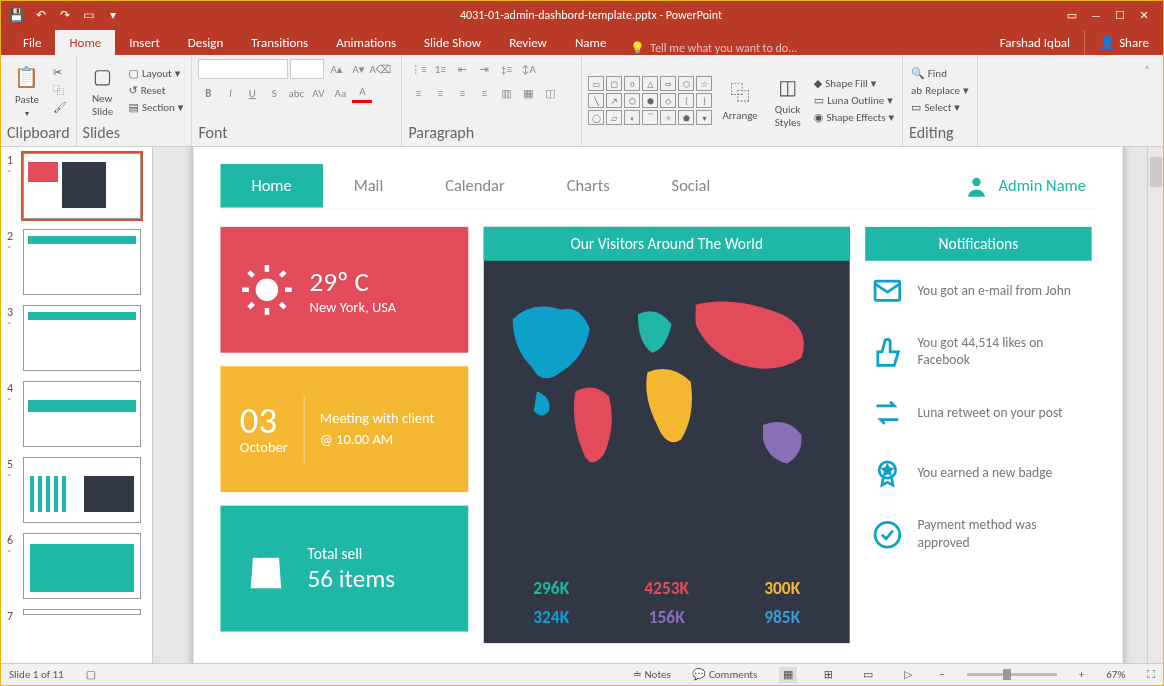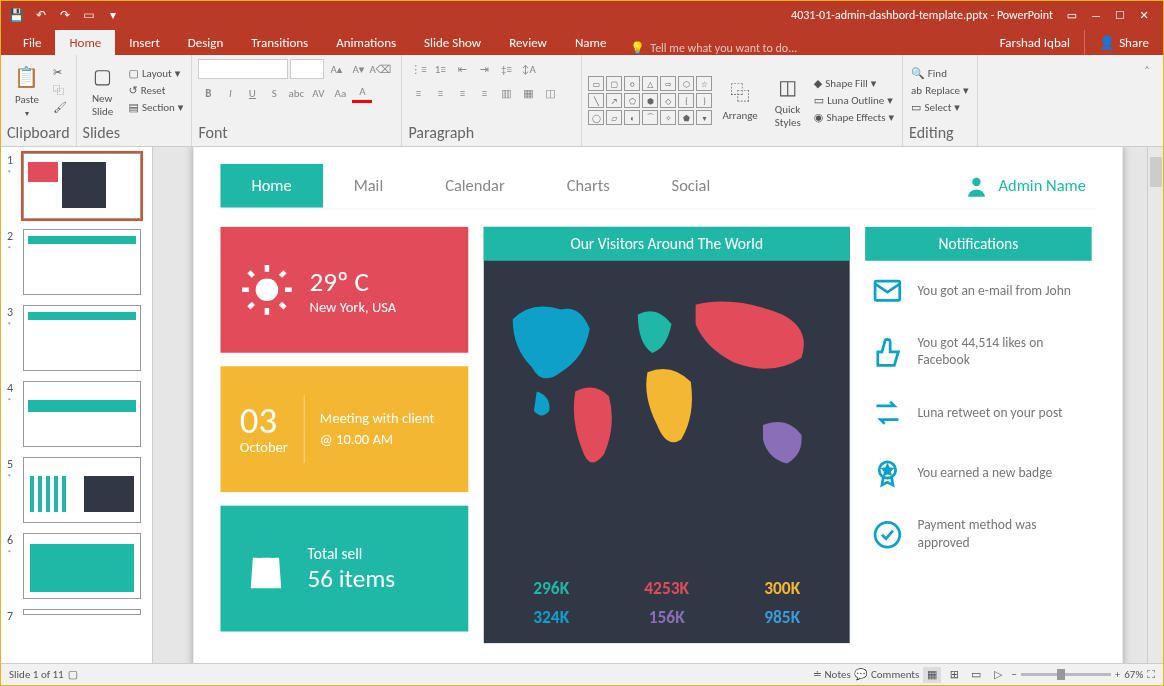--- a/index.html
+++ b/index.html
@@ -1,21 +1,21 @@
 <!DOCTYPE html>
 <html><head>
 <meta charset="utf-8">
 <style>
 *{box-sizing:border-box;margin:0;padding:0;font-family:"Segoe UI",Calibri,sans-serif}
 body{background:#e6b422;padding:1px;width:1164px;height:686px;overflow:hidden}
 .app{background:#fff;width:1162px;height:684px;display:flex;flex-direction:column}
 .titlebar{background:#b93a26;height:28px;display:flex;align-items:center;color:#fff;font-size:12px}
 .qat{display:flex;gap:8px;padding:0 8px;align-items:center}
 .qat span{width:16px;height:16px;display:flex;align-items:center;justify-content:center;cursor:pointer}
-.title{flex:1;text-align:right}
+.title{flex:1;text-align:center}
 .winbtns{display:flex;gap:6px;padding:0 10px}
 .winbtns span{width:18px;height:18px;display:flex;align-items:center;justify-content:center;cursor:pointer;font-size:11px}
 .tabs{background:#b93a26;display:flex;align-items:flex-end;height:26px;color:#fff;font-size:13px;padding-left:8px}
 .tab{padding:5px 14px;cursor:pointer}
 .tab.active{background:#f1f1f1;color:#b93a26}
 .tab.file{padding:5px 14px}
 .tell{display:flex;align-items:center;gap:5px;font-size:12px;color:#e6c4be;padding:0 10px}
 .user{margin-left:auto;padding:5px 14px;font-size:13px}
 .share{padding:5px 14px;border-left:1px solid #d56a5a;font-size:13px;display:flex;align-items:center;gap:4px}
 .ribbon{background:#f1f1f1;border-bottom:1px solid #ccc;height:92px;display:flex;font-size:11px;color:#555}
@@ -57,21 +57,21 @@
 .mcol{width:378px;background:#323746;display:flex;flex-direction:column}
 .mhead{background:#1fb8a6;color:#fff;text-align:center;padding:8px;font-size:16px}
 .mapwrap{flex:1;position:relative;padding:10px}
 .mapsvg{width:100%;height:240px}
 .stats{display:grid;grid-template-columns:1fr 1fr 1fr;gap:8px 20px;padding:8px 20px 16px;font-size:18px;font-weight:bold;text-align:center}
 .rcol{width:234px}
 .rhead{background:#1fb8a6;color:#fff;text-align:center;padding:8px;font-size:16px}
 .notif{display:flex;gap:14px;padding:14px 6px;align-items:center}
 .notif svg{width:34px;height:34px;flex-shrink:0}
 .notif-txt{font-size:14px;color:#777;line-height:1.3}
-.statusbar{height:22px;background:#f1f1f1;border-top:1px solid #ccc;display:flex;align-items:center;font-size:11px;color:#555;padding:0 8px;gap:4px}
+.statusbar{height:22px;background:#f1f1f1;border-top:1px solid #ccc;display:flex;align-items:center;font-size:11px;color:#555;padding:0 8px;gap:22px}
 .statusbar .spacer{flex:1}
 .zoom-slider{width:90px;height:3px;background:#bbb;position:relative}
 .zoom-slider::after{content:"";position:absolute;left:40%;top:-4px;width:8px;height:11px;background:#999}
 .viewbtn{width:18px;height:16px;display:flex;align-items:center;justify-content:center;cursor:pointer}
 
 .th1{background:linear-gradient(#fff 20%,#fff 20%);}
 .th1::before{content:"";position:absolute;top:8px;left:4px;width:30px;height:20px;background:#e14b5a}
 .th1::after{content:"";position:absolute;top:8px;left:38px;width:44px;height:46px;background:#323746}
 .th2::before,.th3::before{content:"";position:absolute;top:6px;left:4px;right:4px;height:8px;background:#1fb8a6}
 .th4::before{content:"";position:absolute;top:18px;left:4px;right:4px;height:12px;background:#1fb8a6}

